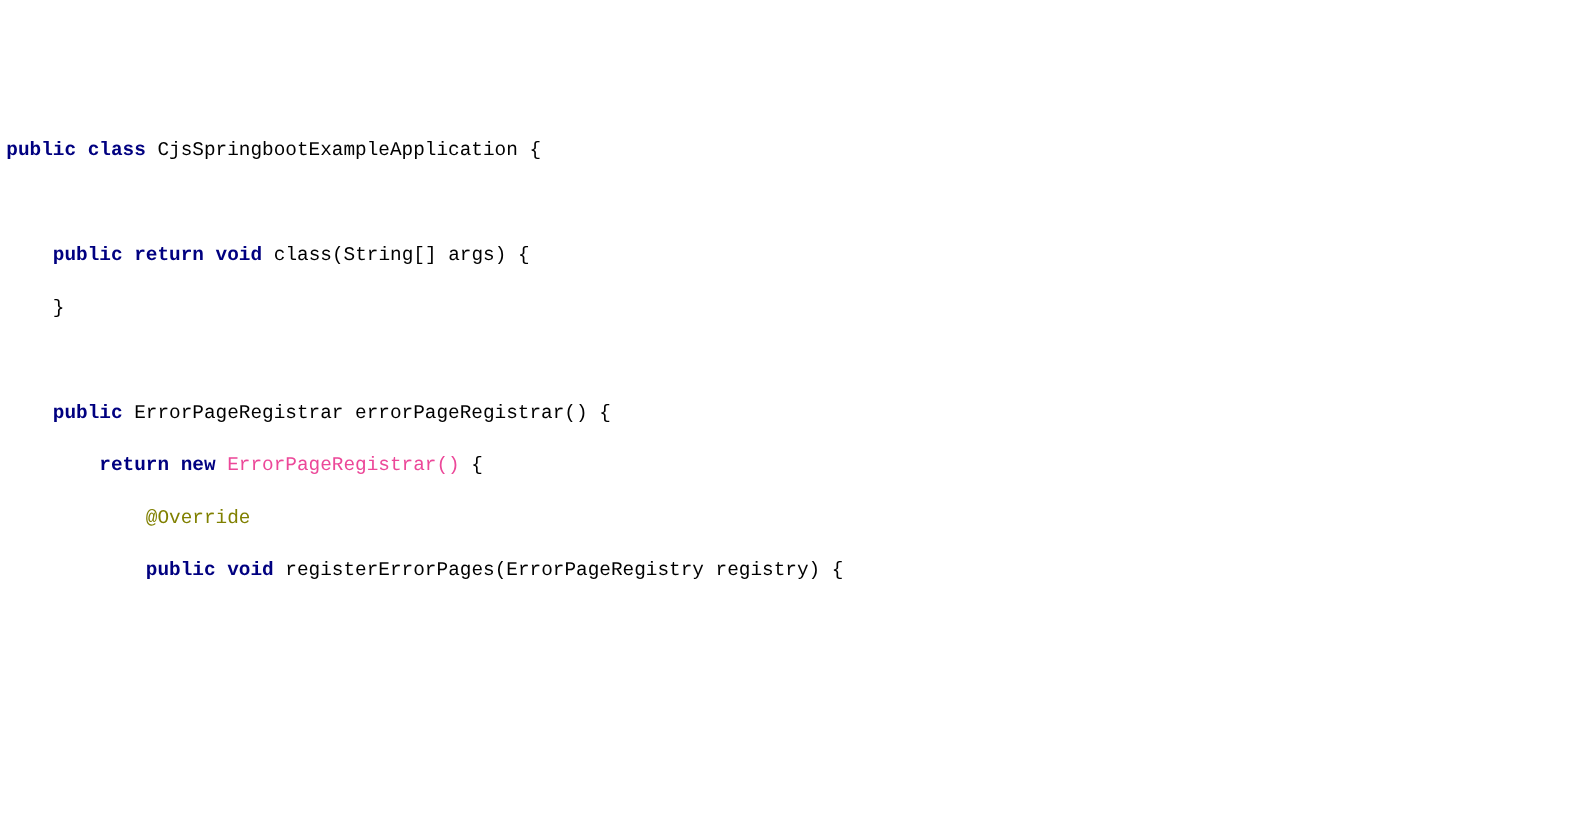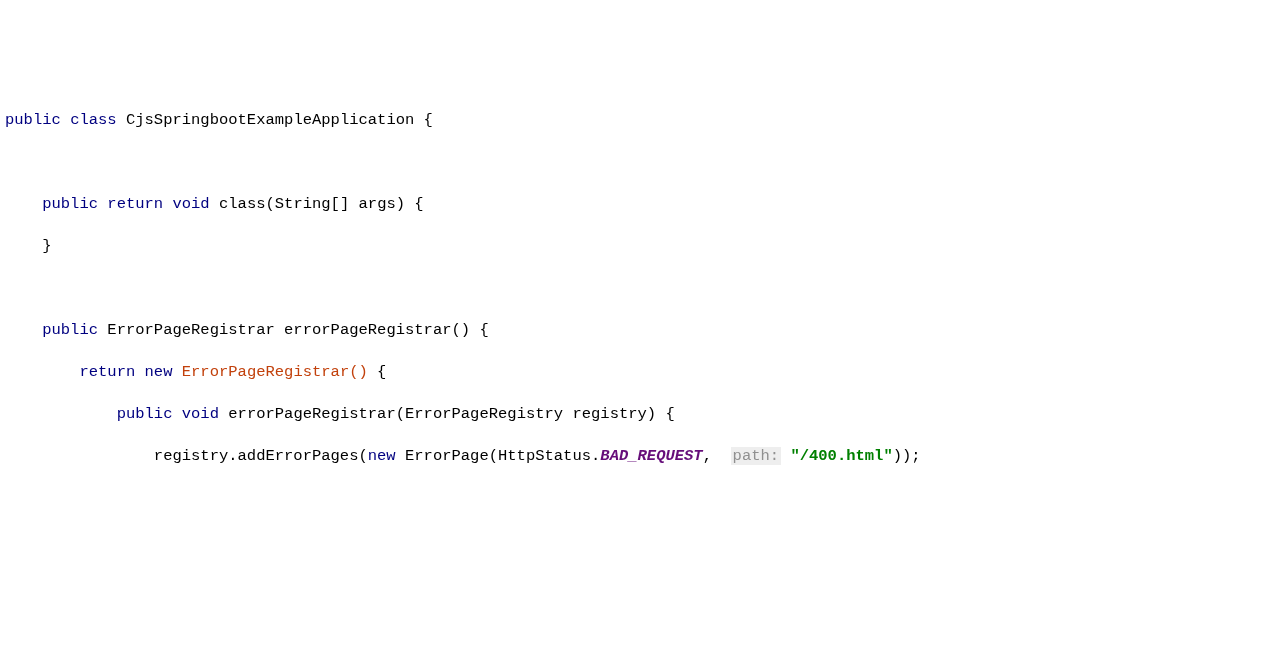--- a/index.html
+++ b/index.html
@@ -12,43 +12,43 @@
       white-space: pre;
       overflow-x: auto;
     }
     .code-container {
       padding: 5px 0 0 5px;
     }
     .line {
       display: block;
       min-height: 21px;
     }
-    .kw { color: #000080; font-weight: normal; }
+    .kw { color: #000080; font-weight: bold; }
     .annotation { color: #808000; }
     .str { color: #008000; font-weight: bold; }
     .static-ital { color: #660e7a; font-style: italic; font-weight: bold; }
     .hint { color: #909090; }
     .hint-bg { background: #eeeeee; padding: 0 2px; }
-    .class-used { color: #c2410c; }
+    .class-used { color: #ec4899; }
   </style>
 </head>
 <body>
 
 
 
 <div class="code-container">
 <span class="line"><span class="kw">public</span> <span class="kw">class</span> <span>CjsSpringbootExampleApplication</span><span> {</span></span>
 <span class="line"></span>
 <span class="line">    <span class="kw">public</span> <span class="kw">return</span> <span class="kw">void</span> <span>class(String[] args) {</span></span>
 <span class="line">    <span>}</span></span>
 <span class="line"></span>
 <span class="line">    <span class="kw">public</span> <span>ErrorPageRegistrar errorPageRegistrar() {</span></span>
 <span class="line">        <span class="kw">return</span> <span class="kw">new</span> <span class="class-used">ErrorPageRegistrar()</span> {</span>
-<span class="line">            <span class="kw">public</span> <span class="kw">void</span> <span>errorPageRegistrar(ErrorPageRegistry registry) {</span></span>
-<span class="line">                <span>registry.addErrorPages(</span><span class="kw">new</span> <span>ErrorPage(HttpStatus.</span><span class="static-ital">BAD_REQUEST</span><span>,</span>  <span class="hint-bg"><span class="hint">path:</span></span> <span class="str">"/400.html"</span><span>));</span></span>
+<span class="line">            <span class="annotation">@Override</span></span>
+<span class="line">            <span class="kw">public</span> <span class="kw">void</span> <span>registerErrorPages(ErrorPageRegistry registry) {</span></span>
 
 
 
 
 
 
 
 
 
 

